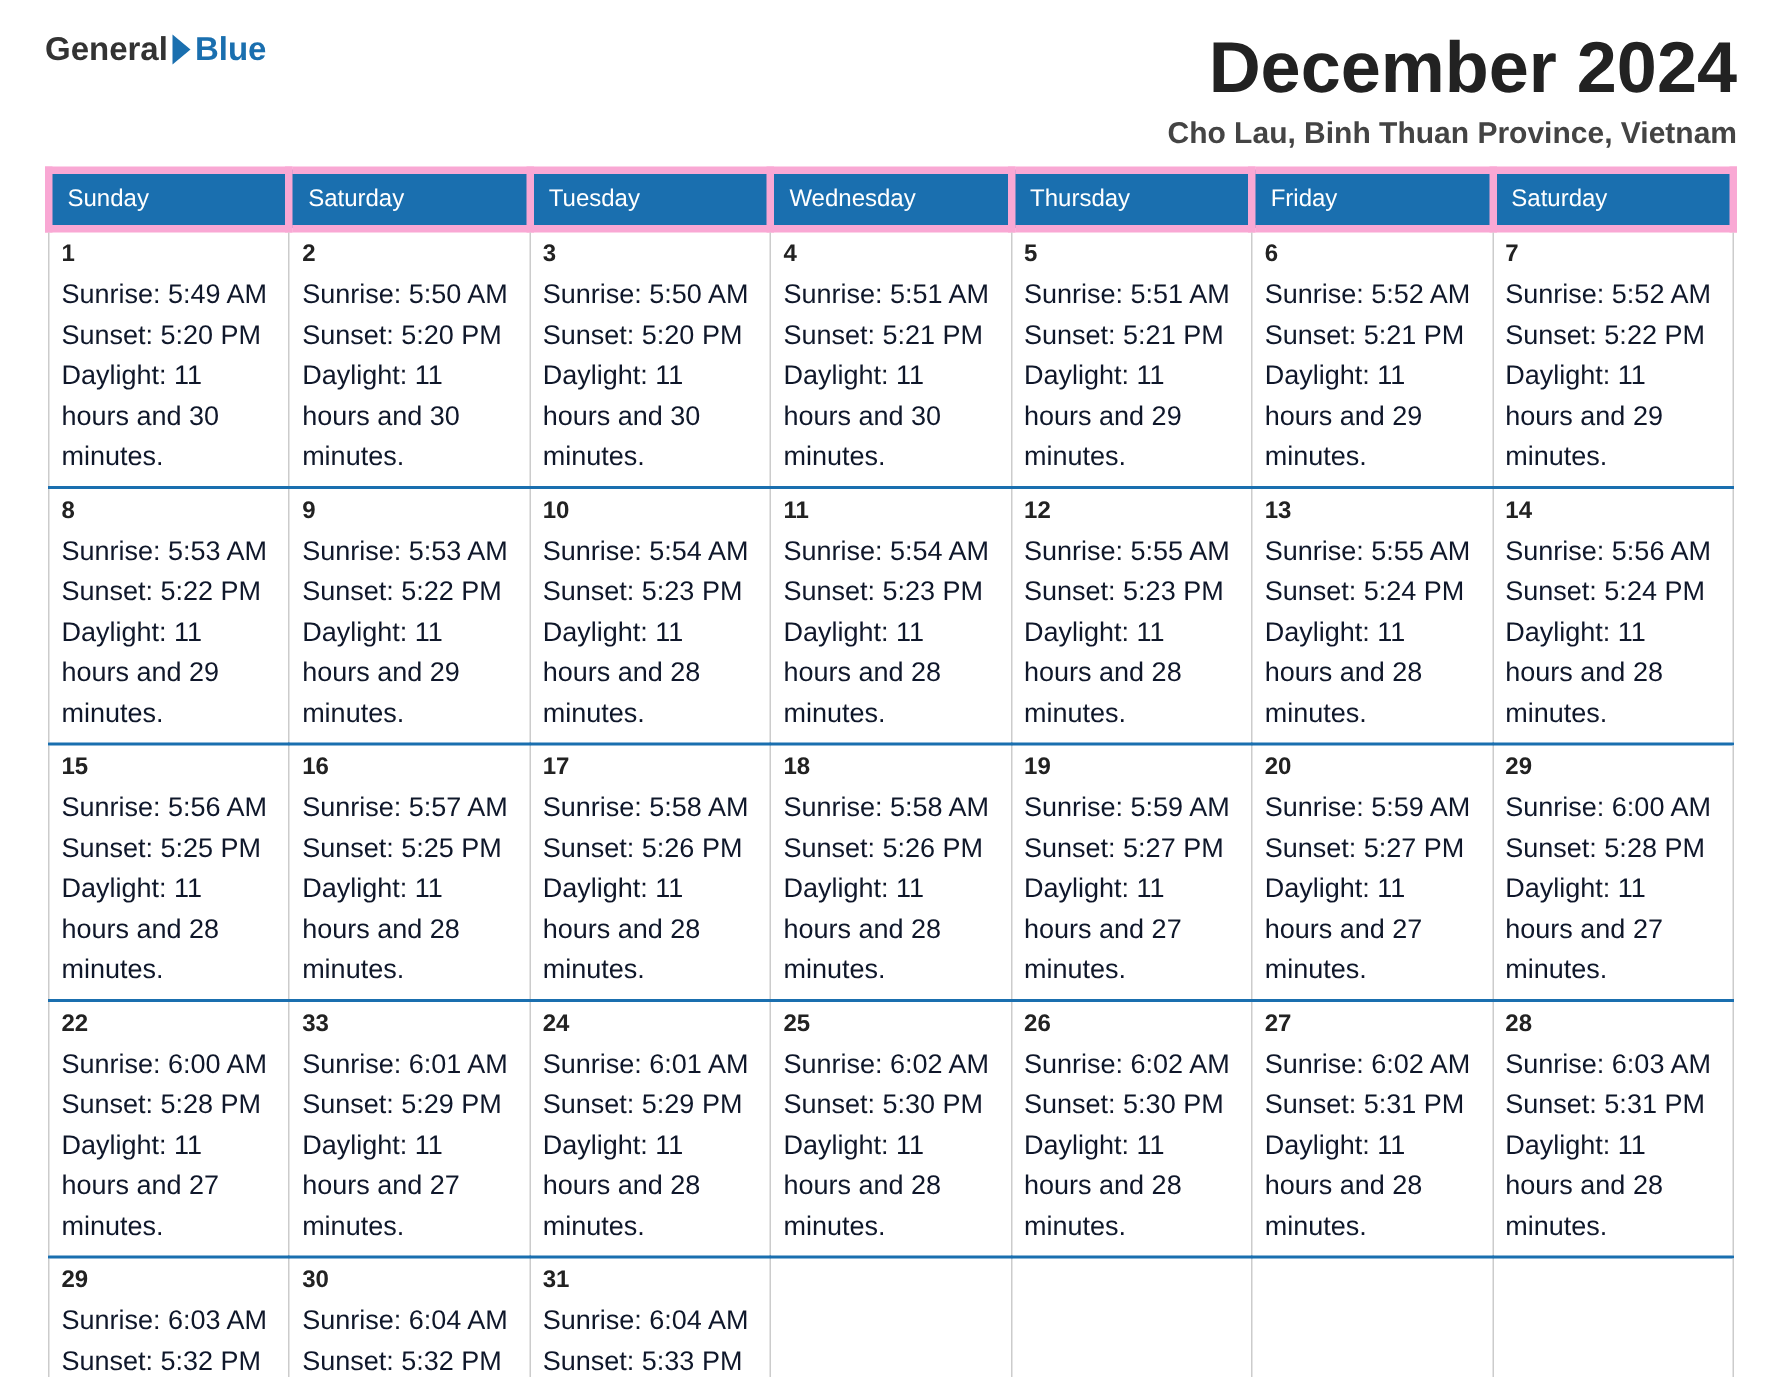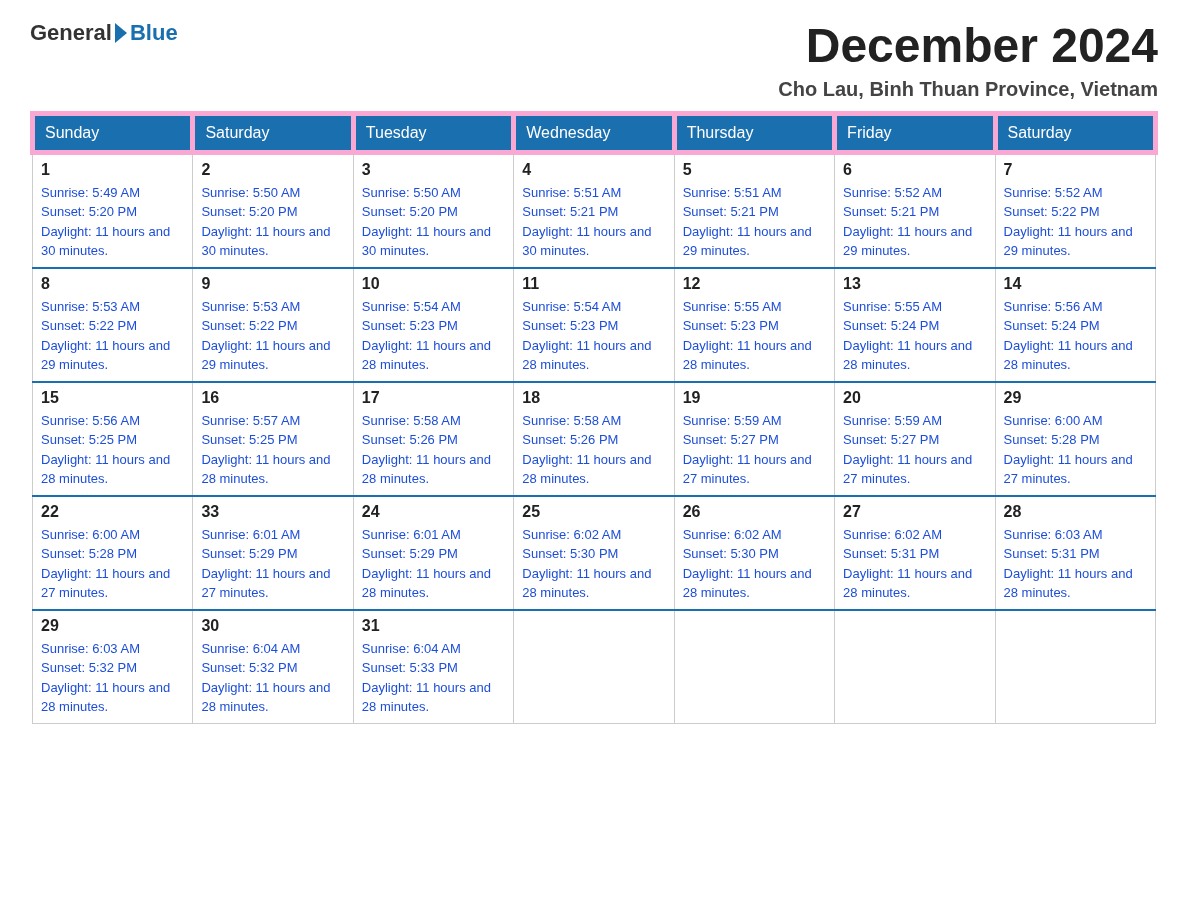--- a/index.html
+++ b/index.html
@@ -84,22 +84,22 @@
       padding: 6px 8px;
       width: 14.28%;
     }
     .day-number {
       font-size: 16px;
       font-weight: bold;
       color: #222;
       margin-bottom: 4px;
     }
     .day-info {
-      font-size: 13px;
-      color: #1d4ed8;
+      font-size: 18px;
+      color: #0f172a;
       line-height: 1.5;
     }
     tr {
       border-bottom: 2px solid #1a6faf;
     }
     tr:last-child {
       border-bottom: none;
     }
     td.empty {
       background: #fff;

